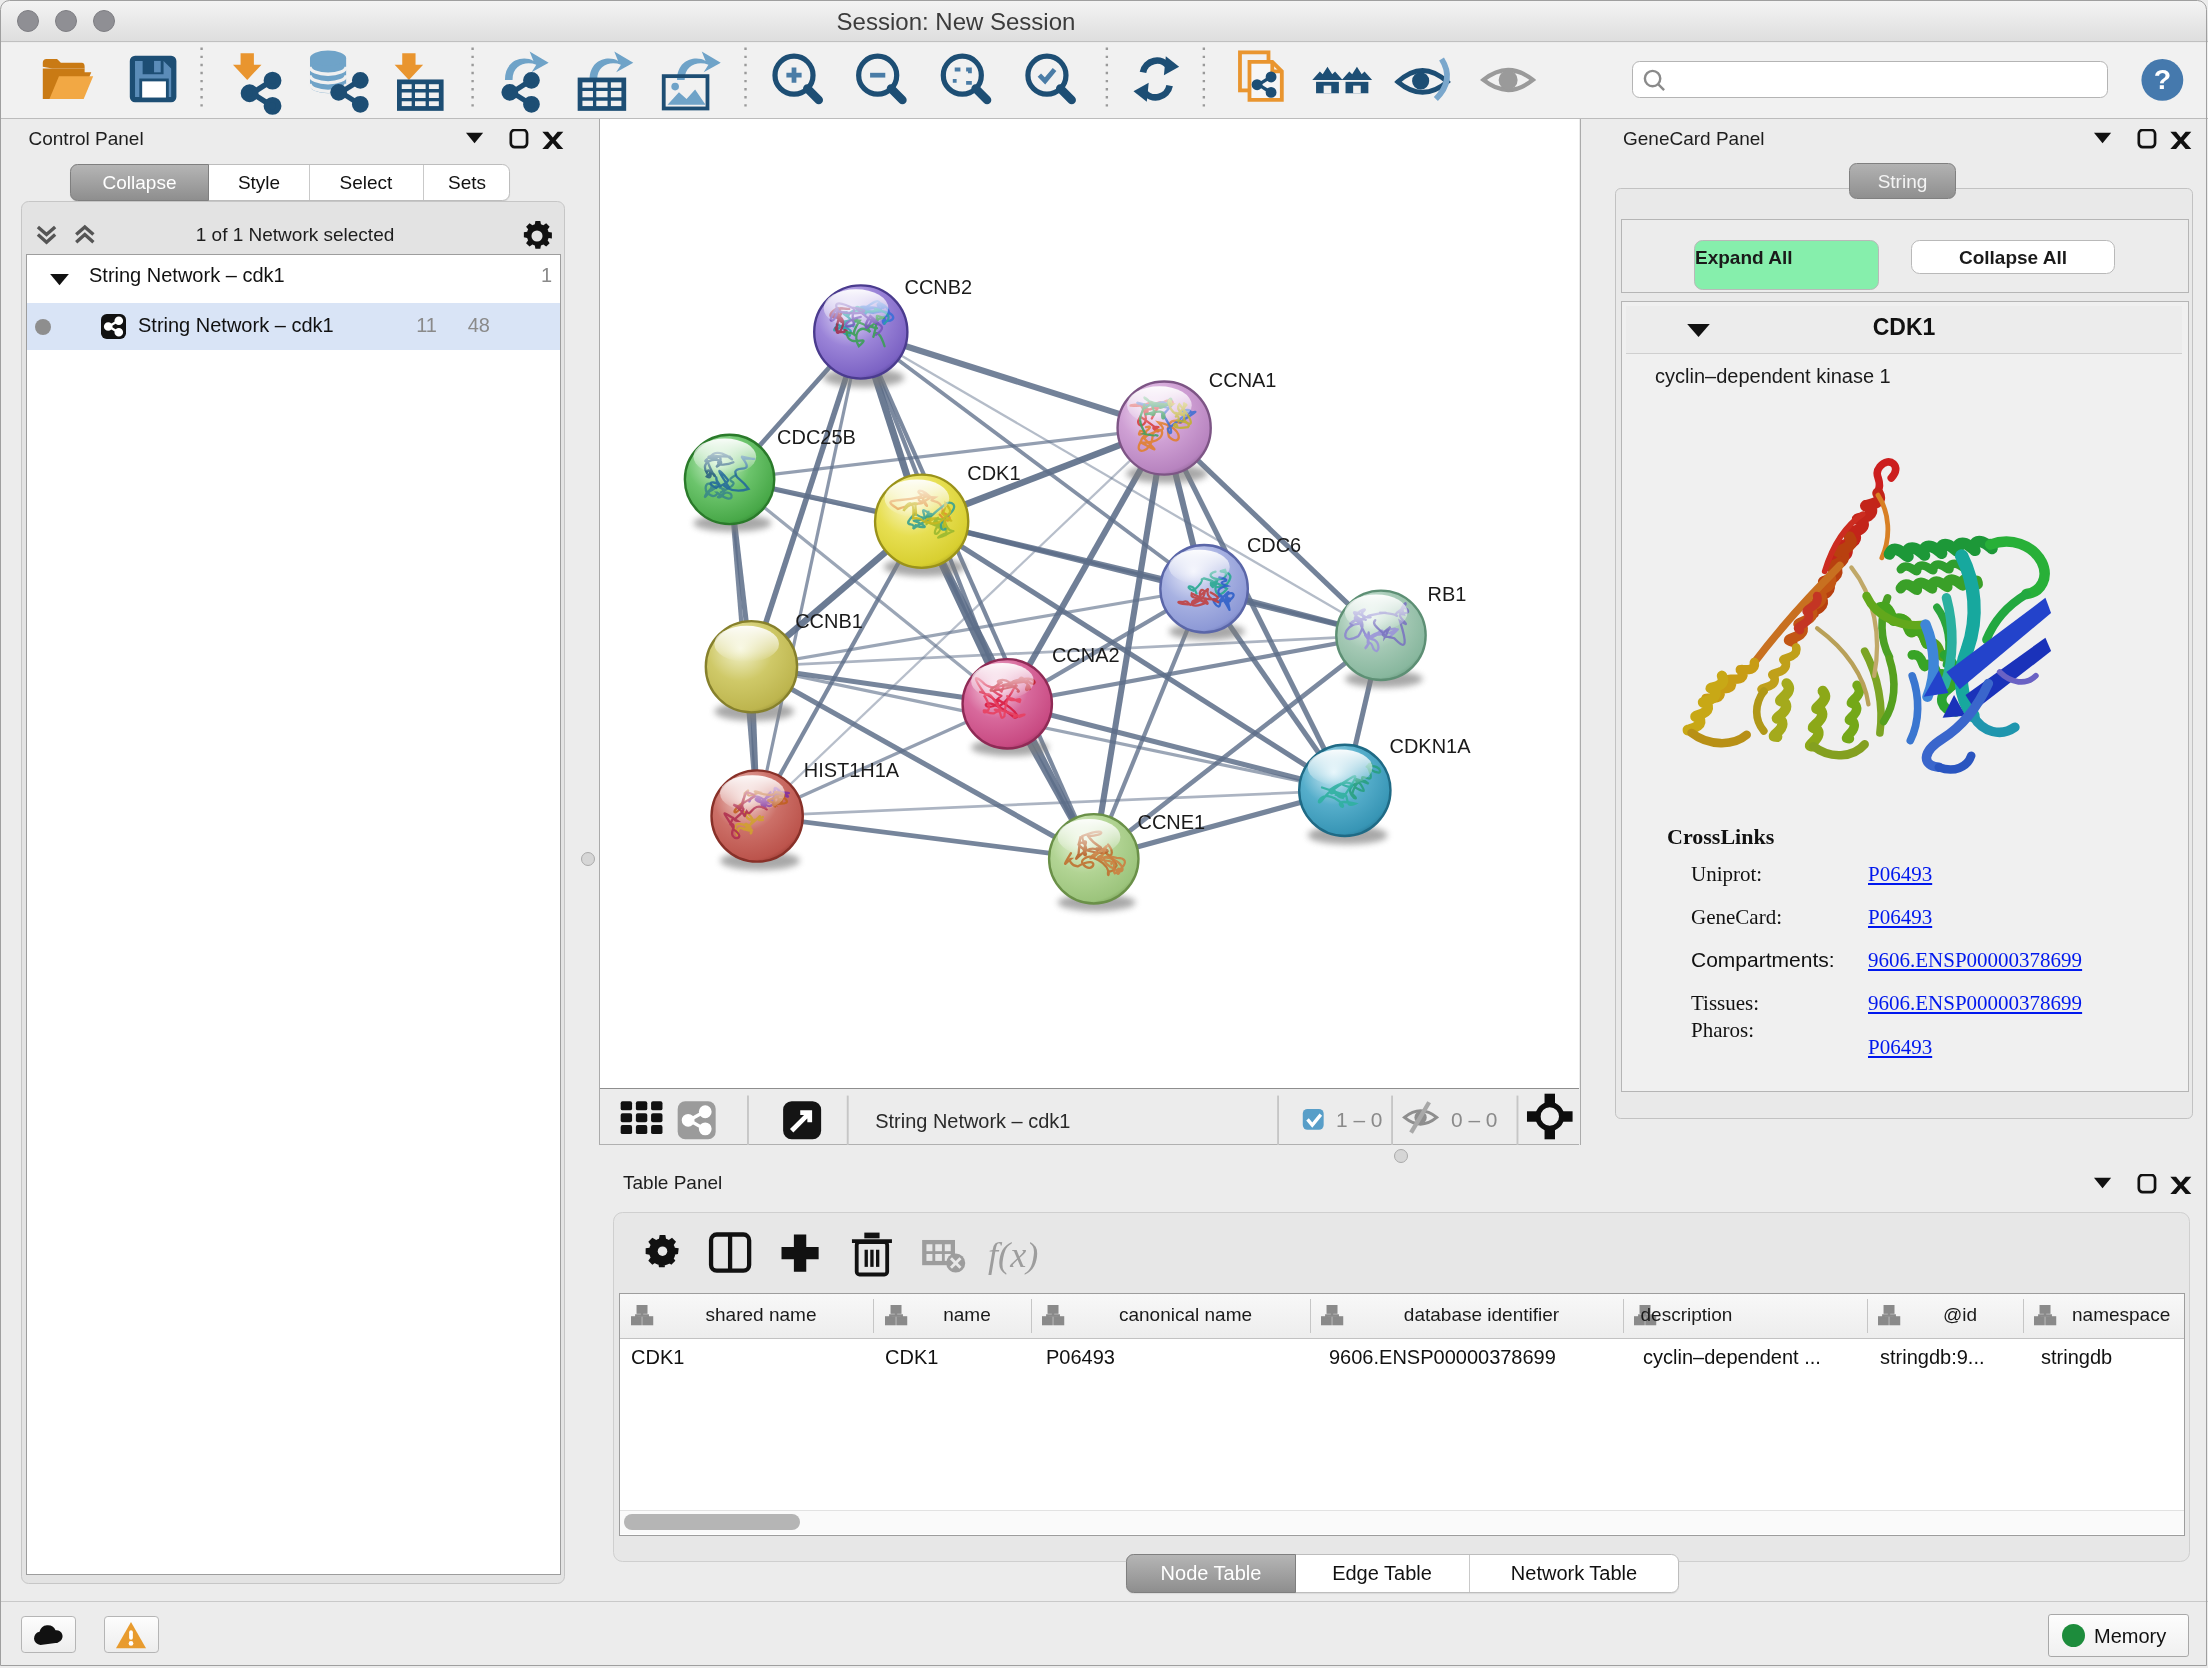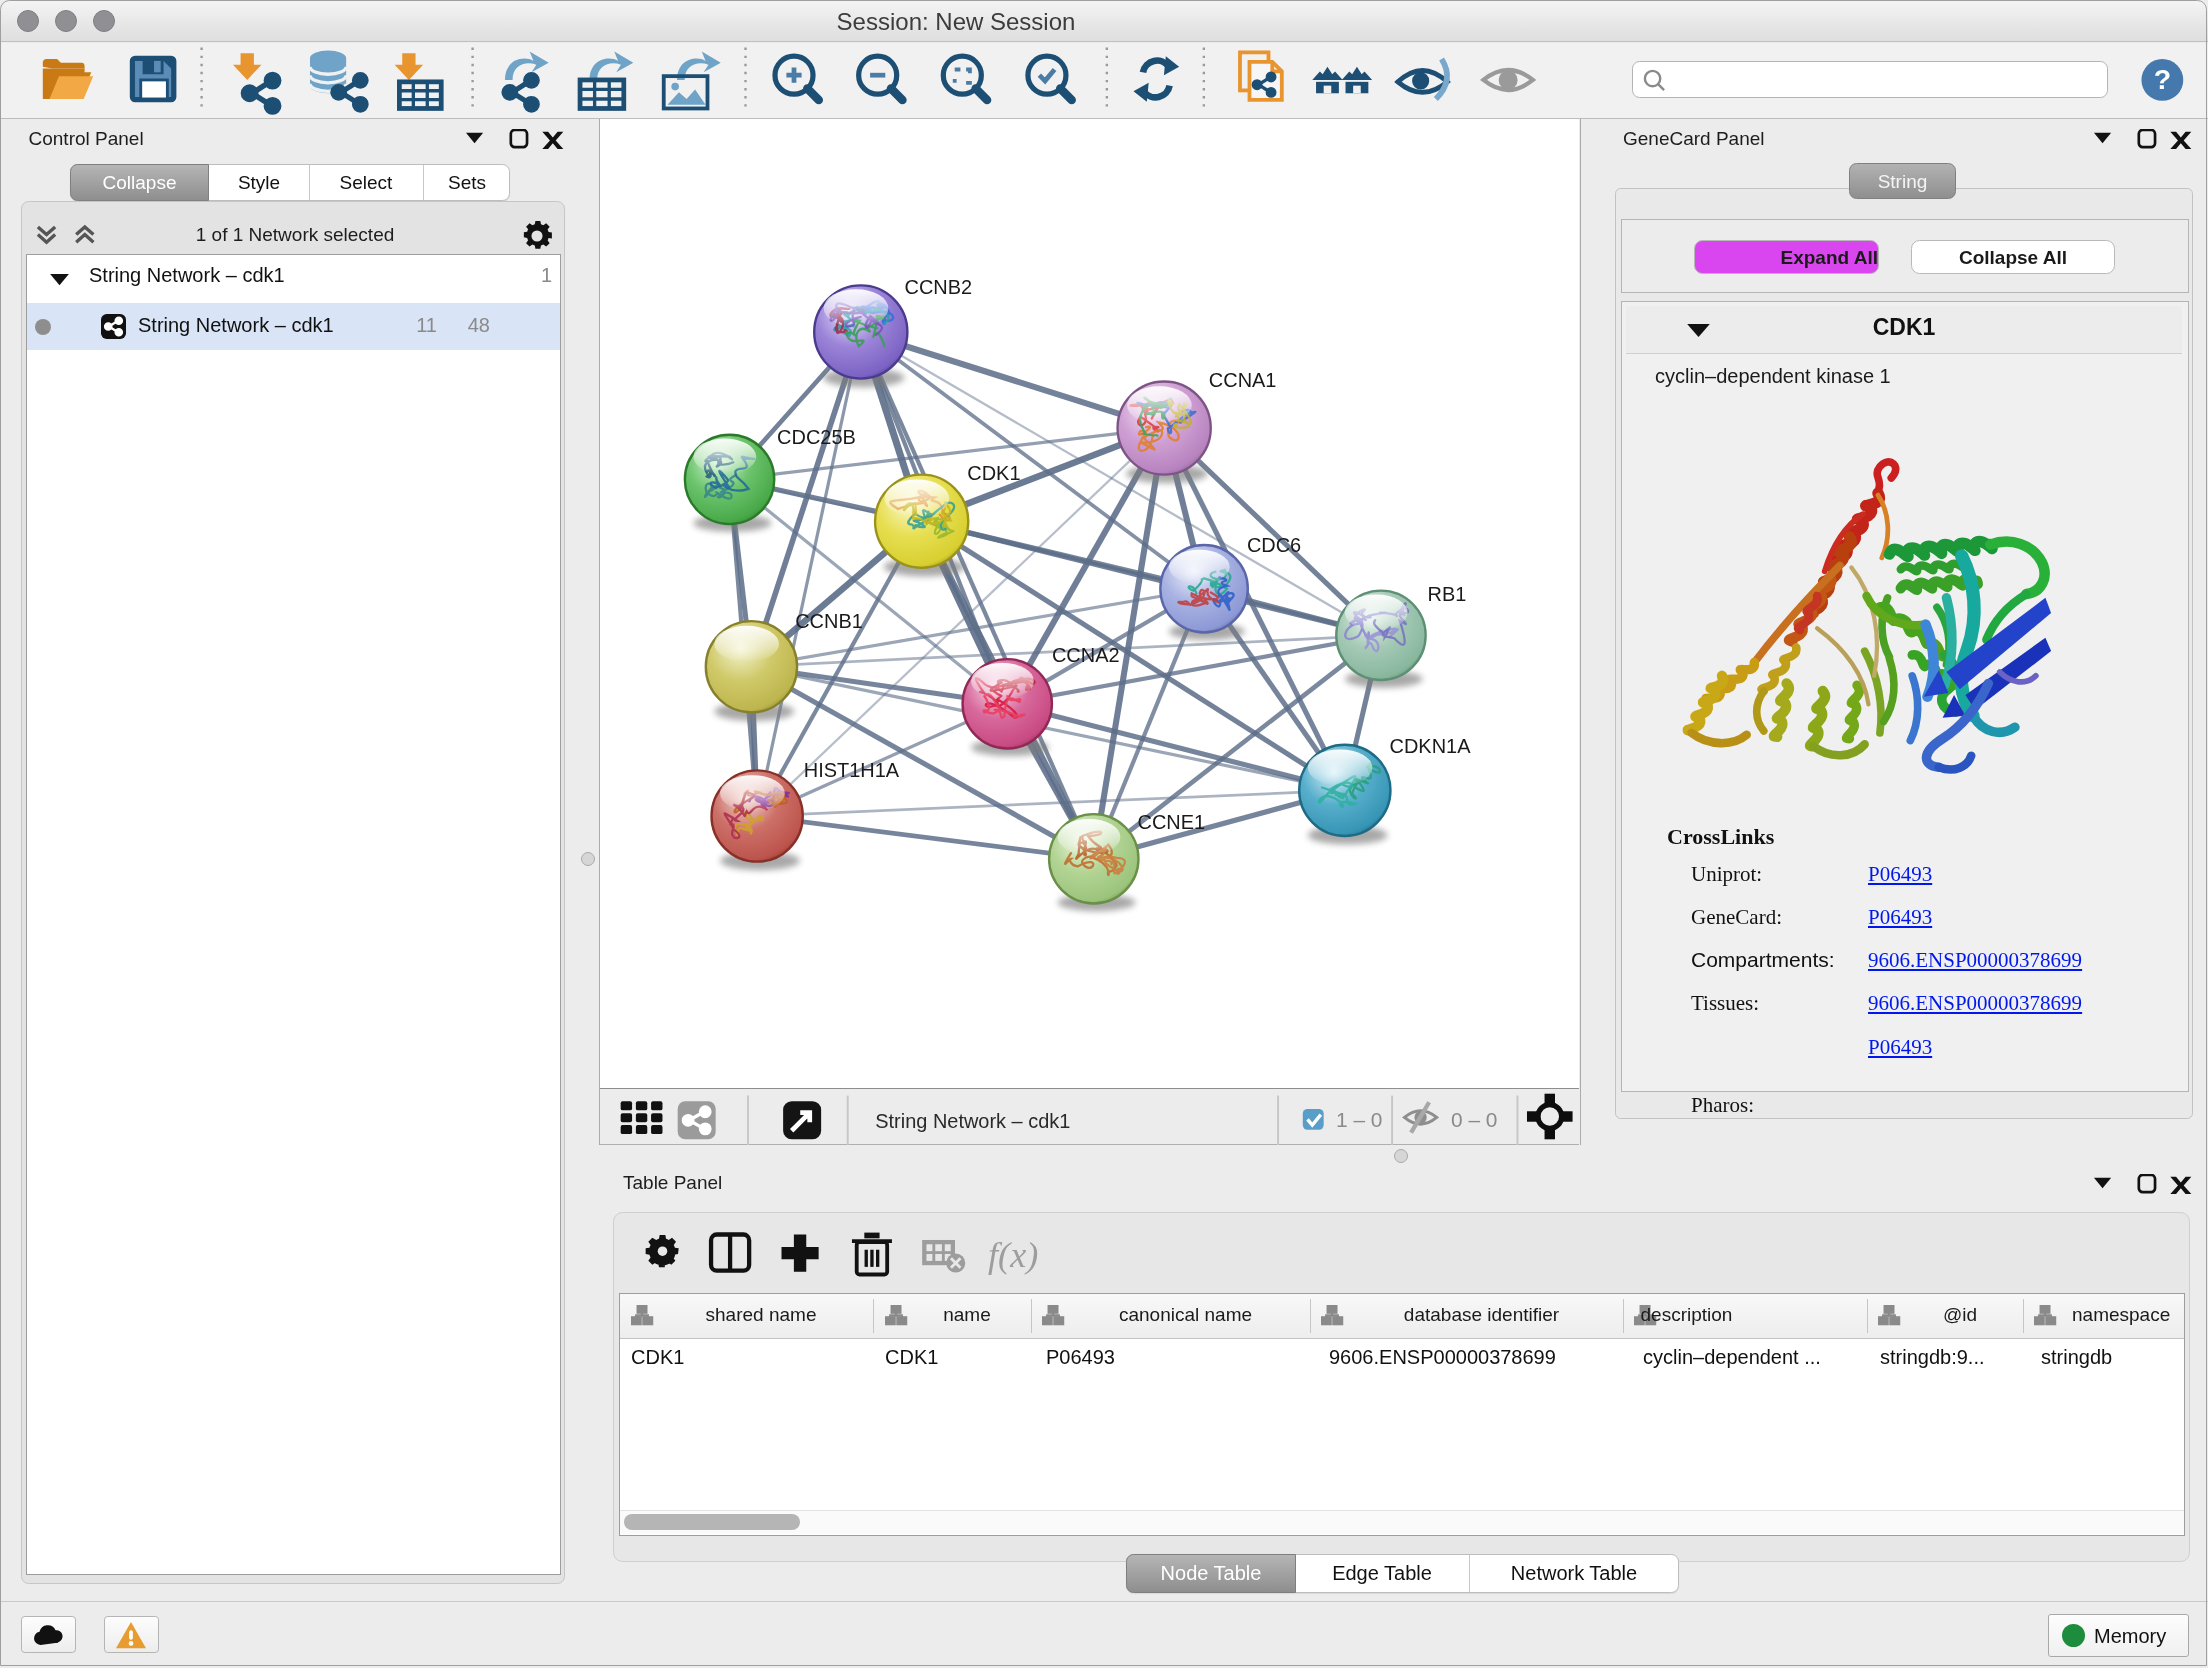--- a/index.html
+++ b/index.html
@@ -502,21 +502,21 @@
 <div class="abs" style="left:1580px;top:119px;width:629px;height:1026px;background:#ececec;border-left:1px solid #ababab"></div>
 <div class="abs panelhead" style="left:1623px;top:128px">GeneCard Panel</div>
 <svg class="abs" style="left:2093px;top:129px" width="105" height="21" viewBox="0 0 110 22">
 <path d="M1 4 h18 l-9 11 z" fill="#111"></path>
 <rect x="48" y="1" width="17" height="18" rx="4" fill="none" stroke="#111" stroke-width="2.8"></rect>
 <path d="M81 3 l6 -0 l5 6 l5 -6 l6 0 l-8 9 l8 9 l-6 0 l-5 -6 l-5 6 l-6 0 l8 -9 z" fill="#111"></path>
 </svg>
 <div class="abs" style="left:1615px;top:188px;width:578px;height:931px;background:#e9e9e9;border:1px solid #c2c2c2;border-radius:5.7px"></div>
 <div class="abs" style="left:1849px;top:163px;width:107px;height:36px;background:linear-gradient(#b2b2b2,#8f8f8f);border:1px solid #808080;border-radius:7.6px;line-height:36px;text-align:center;font-size:19px;color:#f4f4f4">String</div>
 <div class="abs" style="left:1621px;top:219px;width:568px;height:74px;background:#ececec;border:1px solid #b5b5b5"></div>
-<div class="abs" style="left:1694px;top:240px;width:185px;height:34px;background:#d946ef;border:1px solid #b9b9b9;border-radius:8.6px;line-height:33px;text-align:right;font-size:19px;font-weight:600;color:#1a1a1a">Expand All</div>
+<div class="abs" style="left:1694px;top:240px;width:185px;height:50px;background:#86efac;border:1px solid #b9b9b9;border-radius:8.6px;line-height:33px;text-align:left;font-size:19px;font-weight:600;color:#1a1a1a">Expand All</div>
 <div class="abs" style="left:1911px;top:240px;width:204px;height:34px;background:#fff;border:1px solid #b9b9b9;border-radius:8.6px;line-height:33px;text-align:center;font-size:19px;font-weight:600;color:#1a1a1a">Collapse All</div>
 <div class="abs" style="left:1621px;top:301px;width:568px;height:791px;background:#f0f0f0;border:1px solid #b5b5b5"></div>
 <div class="abs" style="left:1626px;top:306px;width:556px;height:48px;background:#ececec;border-bottom:1px solid #cfcfcf"></div>
 <svg class="abs" style="left:1686px;top:322px" width="25" height="17" viewBox="0 0 26 18">
     <path d="M1 2 h24 l-12 14 z" fill="#111"></path>
   </svg>
 <div class="abs" style="left:1626px;top:314px;width:556px;text-align:center;font-size:23px;font-weight:bold;color:#111">CDK1</div>
 <div class="abs" style="left:1655px;top:365px;font-size:20px;color:#1a1a1a">cyclin–dependent kinase 1</div>
 <svg width="390" height="319" viewBox="0 0 410 335" style="position:absolute;left:1663px;top:455px">
     <path d="M240 24 C252 12 238 0 228 12 C220 22 232 26 226 38" fill="none" stroke="#cc1f1f" stroke-width="8" stroke-linecap="round" stroke-linejoin="round" opacity="1"></path>
@@ -567,21 +567,21 @@
   </svg>
 <div class="abs" style="left:1667px;top:824px;font-size:22px;font-weight:bold;font-family:'Liberation Serif',serif;color:#111">CrossLinks</div>
 <div class="abs" style="left:1691px;top:862px;font-size:21px;font-family:'Liberation Serif',serif;color:#111">Uniprot:</div>
 <div class="abs" style="left:1868px;top:862px;font-size:21px;font-family:'Liberation Serif',serif;color:#0018ee;text-decoration:underline">P06493</div>
 <div class="abs" style="left:1691px;top:905px;font-size:21px;font-family:'Liberation Serif',serif;color:#111">GeneCard:</div>
 <div class="abs" style="left:1868px;top:905px;font-size:21px;font-family:'Liberation Serif',serif;color:#0018ee;text-decoration:underline">P06493</div>
 <div class="abs" style="left:1691px;top:948px;font-size:21px;font-family:Liberation Sans, sans-serif;color:#111">Compartments:</div>
 <div class="abs" style="left:1868px;top:948px;font-size:21px;font-family:'Liberation Serif',serif;color:#0018ee;text-decoration:underline">9606.ENSP00000378699</div>
 <div class="abs" style="left:1691px;top:991px;font-size:21px;font-family:'Liberation Serif',serif;color:#111">Tissues:</div>
 <div class="abs" style="left:1868px;top:991px;font-size:21px;font-family:'Liberation Serif',serif;color:#0018ee;text-decoration:underline">9606.ENSP00000378699</div>
-<div class="abs" style="left:1691px;top:1093px;font-size:21px;font-family:'Liberation Serif',serif;color:#111">Pharos:</div>
+<div class="abs" style="left:1691px;top:1018px;font-size:21px;font-family:'Liberation Serif',serif;color:#111">Pharos:</div>
 <div class="abs" style="left:1868px;top:1035px;font-size:21px;font-family:'Liberation Serif',serif;color:#0018ee;text-decoration:underline">P06493</div>
 <div class="abs panelhead" style="left:623px;top:1172px">Table Panel</div>
 <svg class="abs" style="left:2093px;top:1174px" width="105" height="21" viewBox="0 0 110 22">
 <path d="M1 4 h18 l-9 11 z" fill="#111"></path>
 <rect x="48" y="1" width="17" height="18" rx="4" fill="none" stroke="#111" stroke-width="2.8"></rect>
 <path d="M81 3 l6 -0 l5 6 l5 -6 l6 0 l-8 9 l8 9 l-6 0 l-5 -6 l-5 6 l-6 0 l8 -9 z" fill="#111"></path>
 </svg>
 <div class="abs" style="left:613px;top:1212px;width:1577px;height:350px;background:#e7e7e7;border:1px solid #cfcfcf;border-radius:9.5px"></div>
 <svg class="abs" style="left:613px;top:1221px" width="476" height="67" viewBox="0 0 500 70">
     <g transform="translate(32,13)">

